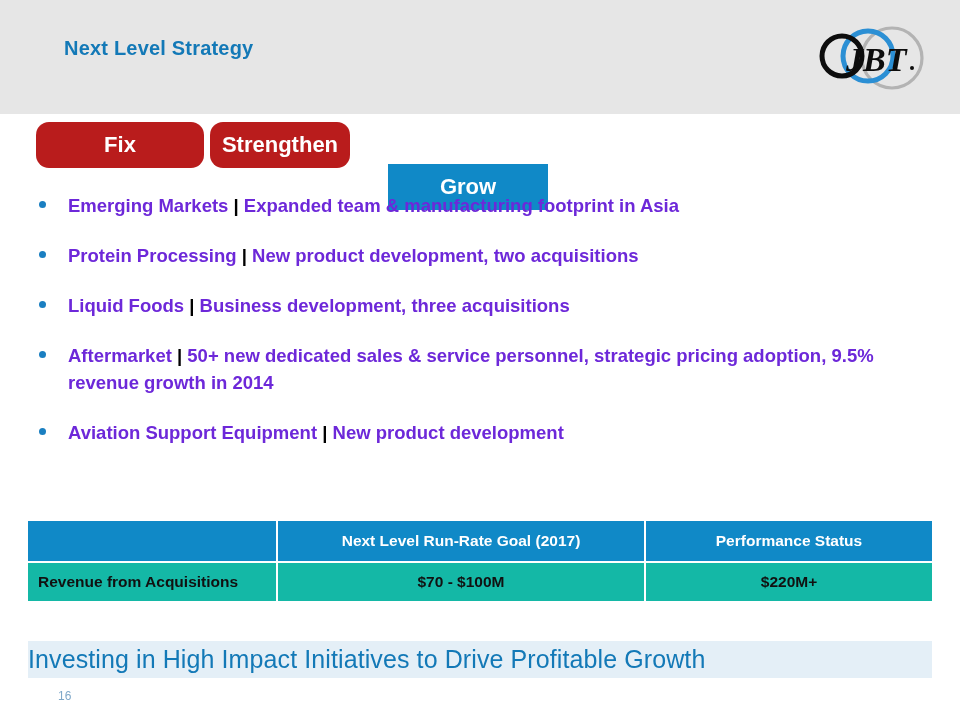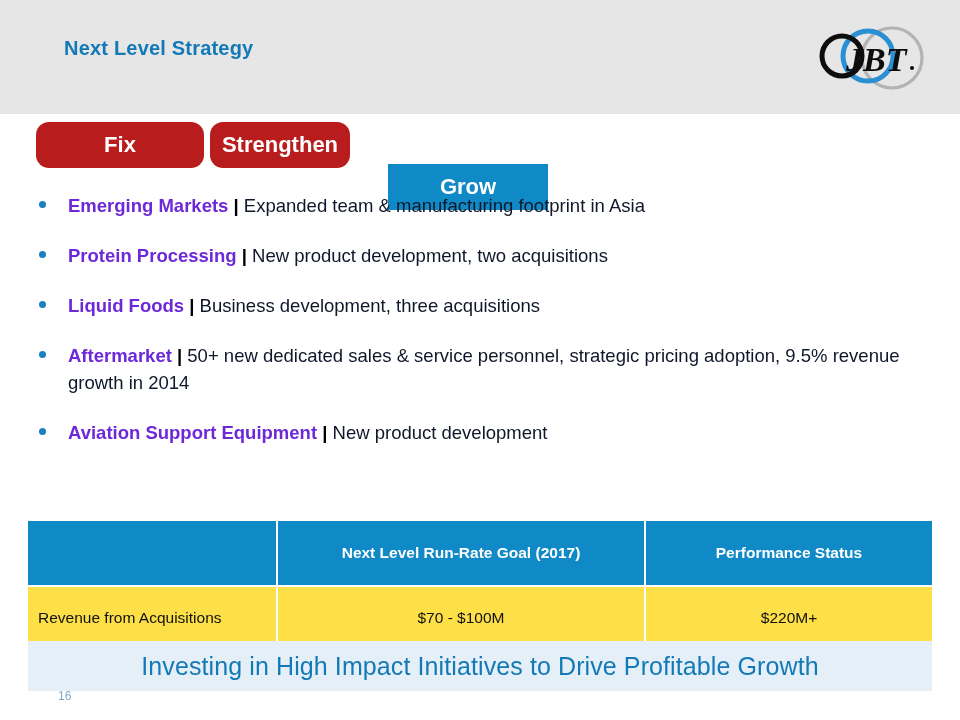--- a/index.html
+++ b/index.html
@@ -96,76 +96,75 @@
     background: #1a7fc1;
   }
   .bullet .lead {
     font-weight: bold;
     color: #6d28d9;
   }
   .bullet .sep {
     font-weight: bold;
     color: #000000;
   }
-  .bullet .rest { color: #0f172a; }
+  .bullet .rest { color: #6d28d9; font-weight: bold; }
 
   
   .goal-table {
     position: absolute;
     left: 28px;
     top: 521px;
     width: 904px;
     border-collapse: separate;
     border-spacing: 0;
     table-layout: fixed;
   }
   .goal-table th, .goal-table td {
-    padding: 16px;
+    padding: 4px;
     height: 32px;
     font-size: 15.5px;
     vertical-align: middle;
   }
   .goal-table thead th {
     background: #1089c7;
     color: #ffffff;
     font-weight: bold;
     text-align: center;
     border-right: 2px solid #ffffff;
   }
   .goal-table thead th:last-child { border-right: none; }
   .goal-table thead th.blank { background: #1089c7; }
   .goal-table tbody td {
-    background: #fde047;
+    background: #14b8a6;
     color: #111111;
-    font-weight: normal;
+    font-weight: bold;
     text-align: center;
     border-right: 2px solid #ffffff;
     border-top: 2px solid #ffffff;
     height: 30px;
   }
   .goal-table tbody td:last-child { border-right: none; }
   .goal-table tbody td.row-label {
     text-align: left;
     padding-left: 10px;
   }
   .col-label  { width: 250px; }
   .col-goal   { width: 368px; }
   .col-status { width: 286px; }
 
   
   .footer-banner {
     position: absolute;
     left: 28px;
     top: 641px;
     width: 904px;
-    height: 50px;
+    height: 37px;
     background: #e4eff7;
     display: flex;
     align-items: center;
-    justify-content: center;
   }
   .footer-banner .text {
     font-size: 25px;
     color: #1379b7;
     white-space: nowrap;
     letter-spacing: 0.1px;
   }
 
   .slide-number {
     position: absolute;

